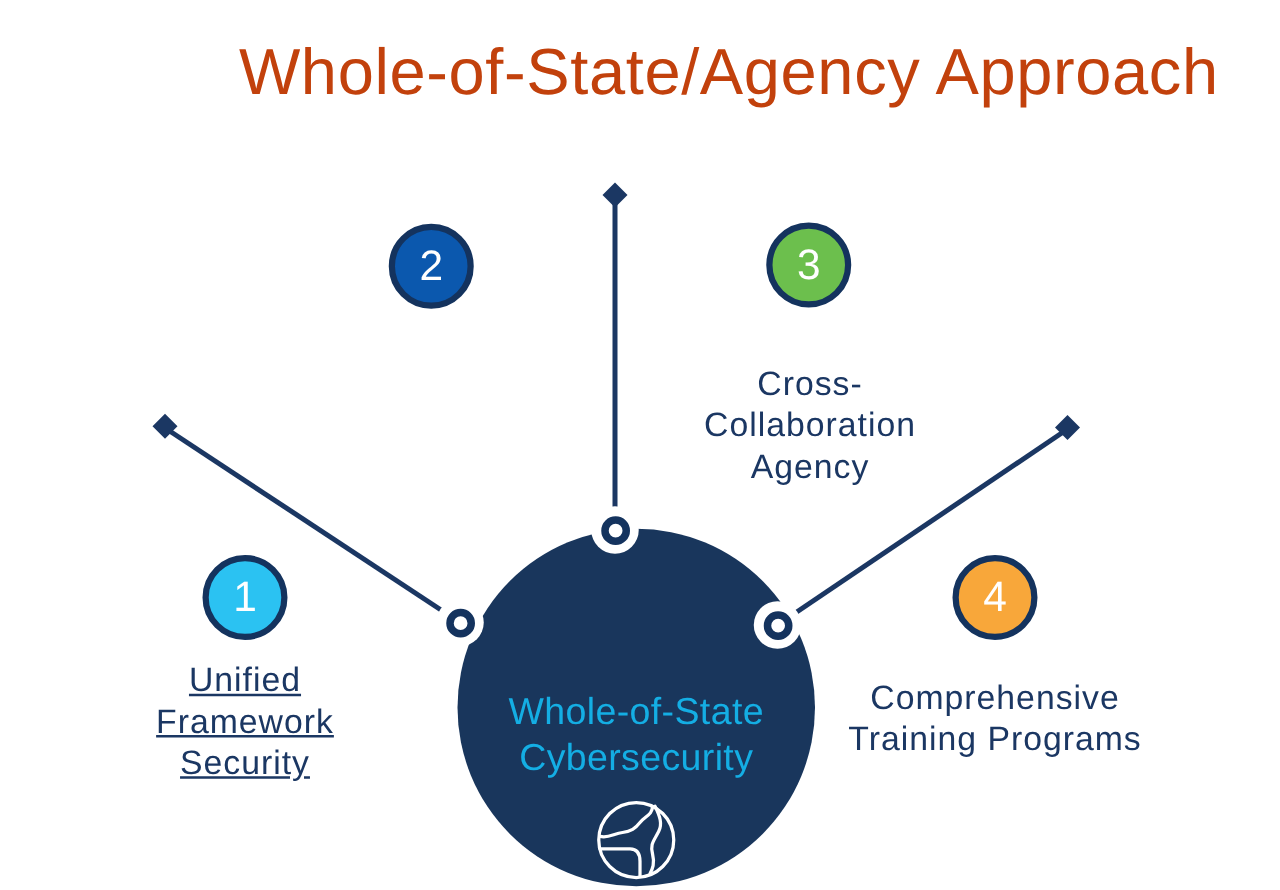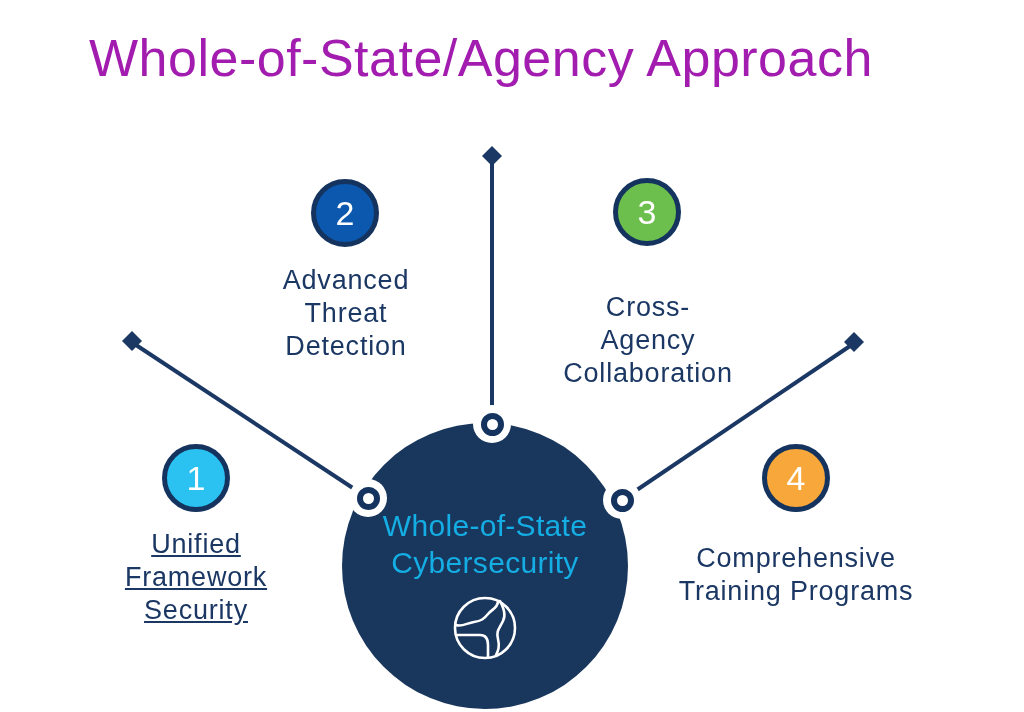--- a/index.html
+++ b/index.html
@@ -2,32 +2,32 @@
 <html><head>
 <meta charset="utf-8">
 <style>
   * { margin: 0; padding: 0; box-sizing: border-box; }
   html, body { width: 1024px; height: 712px; background: #ffffff; overflow: hidden; }
   body { font-family: "Liberation Sans", sans-serif; position: relative; }
 
   .canvas { position: absolute; left: 0; top: 0; width: 1024px; height: 712px; }
 
   .title {
-    position: absolute; left: 89px; top: 28px; width: 900px;
+    position: absolute; left: 75px; top: 28px; width: 900px;
     font-size: 52px; font-weight: 300; letter-spacing: 0.5px;
-    color: #a21caf; white-space: nowrap;
+    color: #c2410c; white-space: nowrap; text-align: right;
   }
 
   .connectors { position: absolute; left: 0; top: 0; z-index: 1; }
 
   .center-circle {
-    position: absolute; left: 342px; top: 423px;
+    position: absolute; left: 366px; top: 423px;
     width: 286px; height: 286px; border-radius: 50%;
     background: #19365C; z-index: 2;
-    display: flex; flex-direction: column; align-items: center;
+    display: flex; flex-direction: column; align-items: center; justify-content: flex-end;
   }
   .center-label {
     margin-top: 84px; text-align: center;
     font-size: 30px; line-height: 37px; font-weight: 400;
     color: #14AEE4; letter-spacing: 0.3px;
   }
   .globe { margin-top: 10px; }
 
   .node-ring {
     position: absolute; width: 38px; height: 38px; border-radius: 50%;
@@ -106,33 +106,28 @@
   </div>
   <div class="item-label l1">
     <div>Unified</div>
     <div>Framework</div>
     <div>Security</div>
   </div>
 
   <div class="item-circle c2" style="background: rgb(11, 88, 174);">
     <span>2</span>
   </div>
-  <div class="item-label l2">
-    <div>Advanced</div>
-    <div>Threat</div>
-    <div>Detection</div>
-  </div>
 
   <div class="item-circle c3" style="background: rgb(108, 191, 77);">
     <span>3</span>
   </div>
   <div class="item-label l3">
     <div>Cross-</div>
+    <div>Collaboration</div>
     <div>Agency</div>
-    <div>Collaboration</div>
   </div>
 
   <div class="item-circle c4" style="background: rgb(248, 167, 58);">
     <span>4</span>
   </div>
   <div class="item-label l4">
     <div>Comprehensive</div>
     <div>Training Programs</div>
   </div>
 

